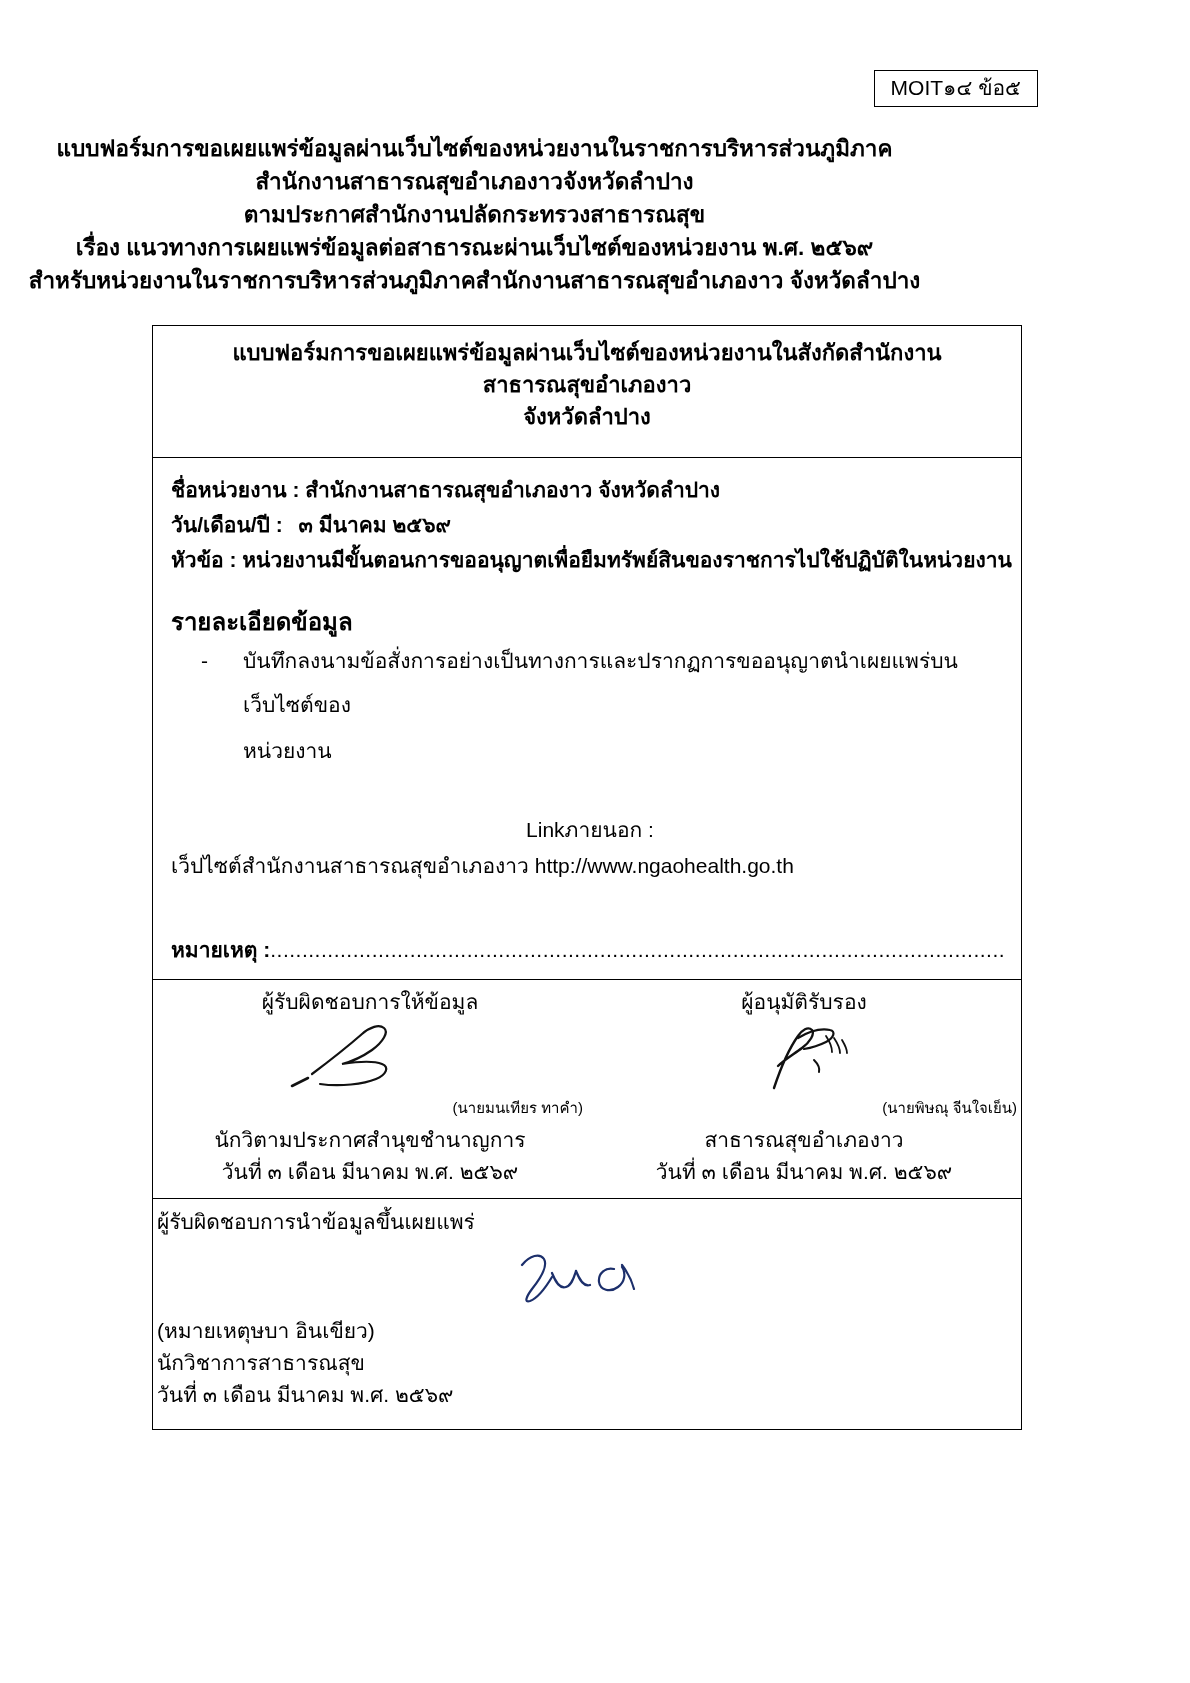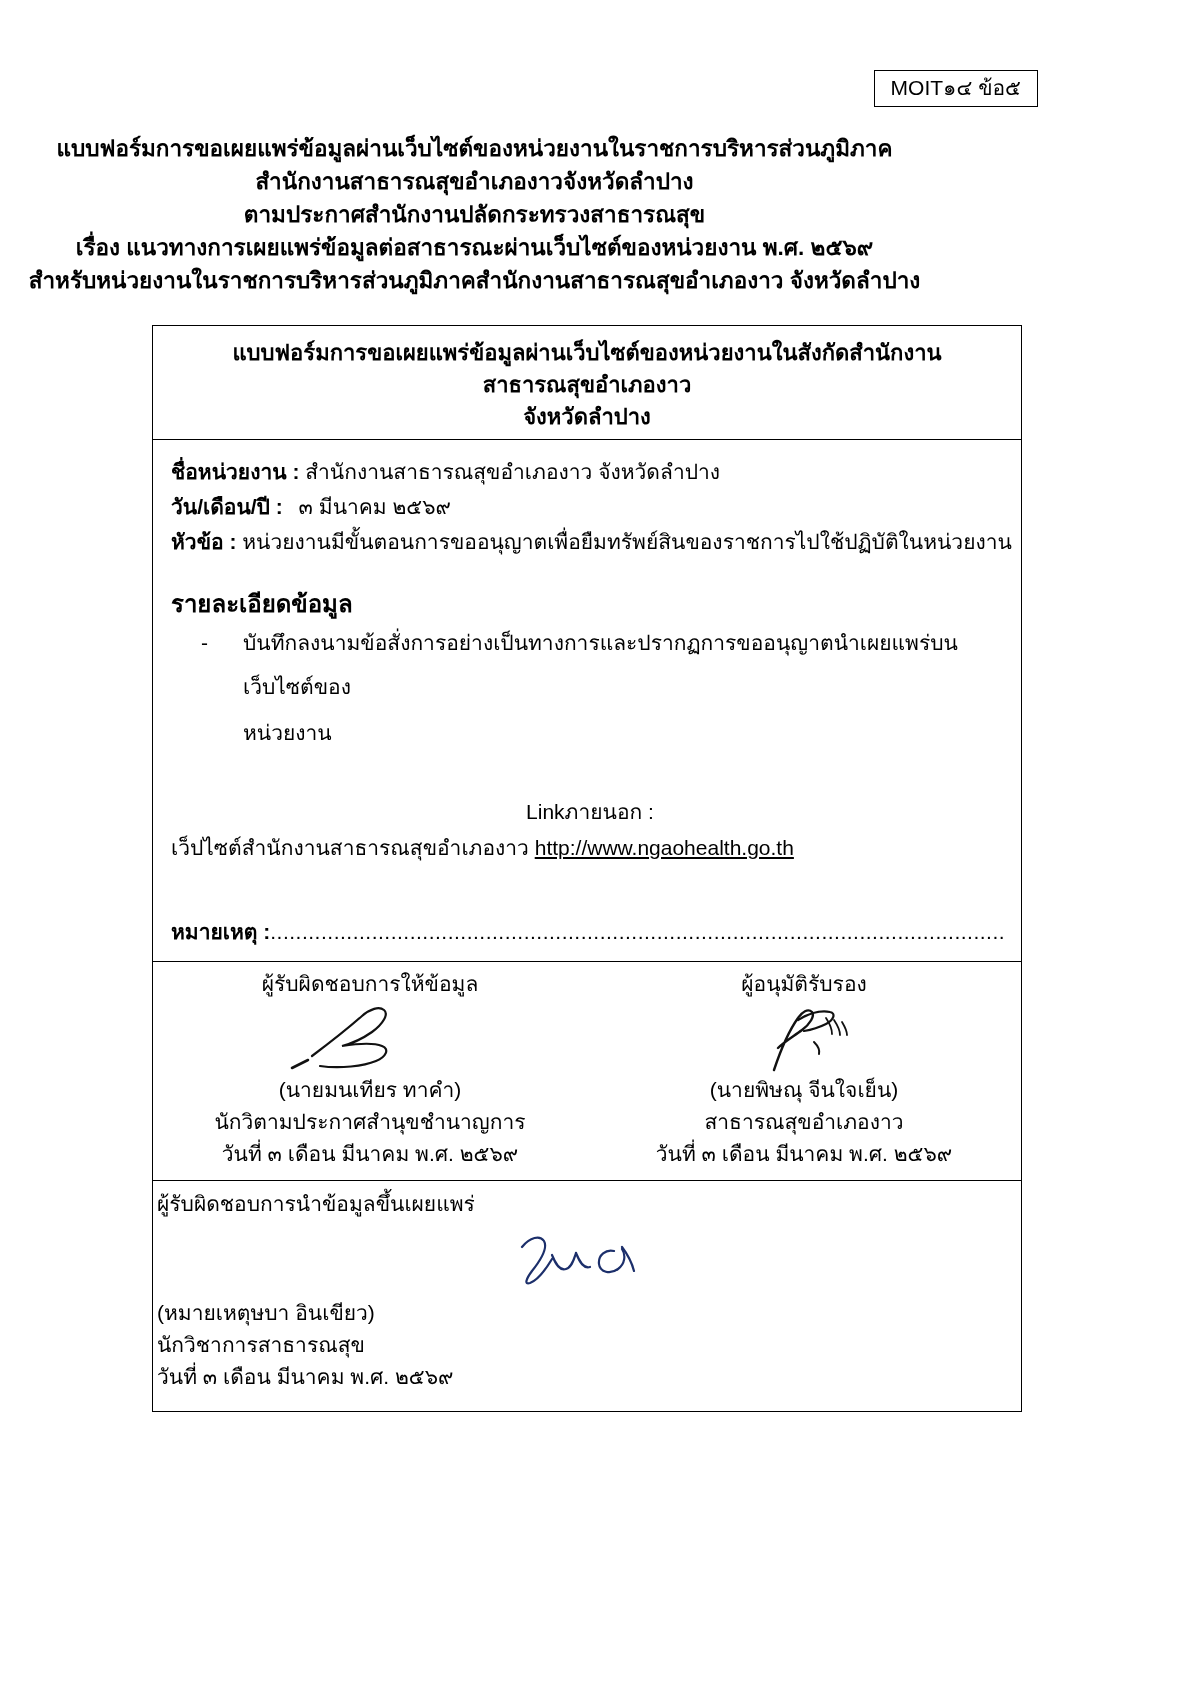--- a/index.html
+++ b/index.html
@@ -59,36 +59,36 @@
     top: 325px;
     width: 870px;
     border: 1.4px solid #000;
     box-sizing: border-box;
   }
   .row-title {
     text-align: center;
     font-weight: bold;
     font-size: 22px;
     line-height: 32px;
-    padding: 11px 30px 6px 30px;
+    padding: 11px 30px 24px 30px;
     border-bottom: 1.4px solid #000;
   }
   .row-body {
     padding: 14px 18px 0 18px;
     border-bottom: 1.4px solid #000;
     min-height: 480px;
     box-sizing: border-box;
   }
   .fld {
     font-size: 21px;
     line-height: 35px;
     white-space: nowrap;
   }
   .fld b { font-weight: bold; }
-  .fld .val { font-weight: normal; }
+  .fld .val { font-weight: bold; }
 
   .detail-head {
     font-size: 24px;
     font-weight: bold;
     line-height: 30px;
     margin-top: 30px;
   }
   .bullet-line {
     display: flex;
     font-size: 21px;
@@ -110,21 +110,20 @@
     padding-left: 6px;
     text-align: center;
   }
   .link-line {
     font-size: 21px;
     line-height: 34px;
     margin-top: 4px;
   }
   .link-line a, .link-line .url {
     color: #000;
-    text-decoration: underline;
     margin-top: 28px;
   }
   .note-line {
     font-size: 21px;
     line-height: 30px;
     margin-top: 52px;
     margin-bottom: 14px;
     white-space: nowrap;
     overflow: hidden;
   }
@@ -147,22 +146,23 @@
   }
   .sig-role {
     font-size: 21px;
     line-height: 32px;
   }
   .sig-area {
     height: 74px;
     position: relative;
   }
   .sig-name {
-    font-size: 21px;
-    line-height: 32px;
+    font-size: 15px;
+    line-height: 32px;
+    text-align: right;
   }
   .sig-pos {
     font-size: 21px;
     line-height: 32px;
   }
   .sig-date {
     font-size: 21px;
     line-height: 32px;
   }
 

